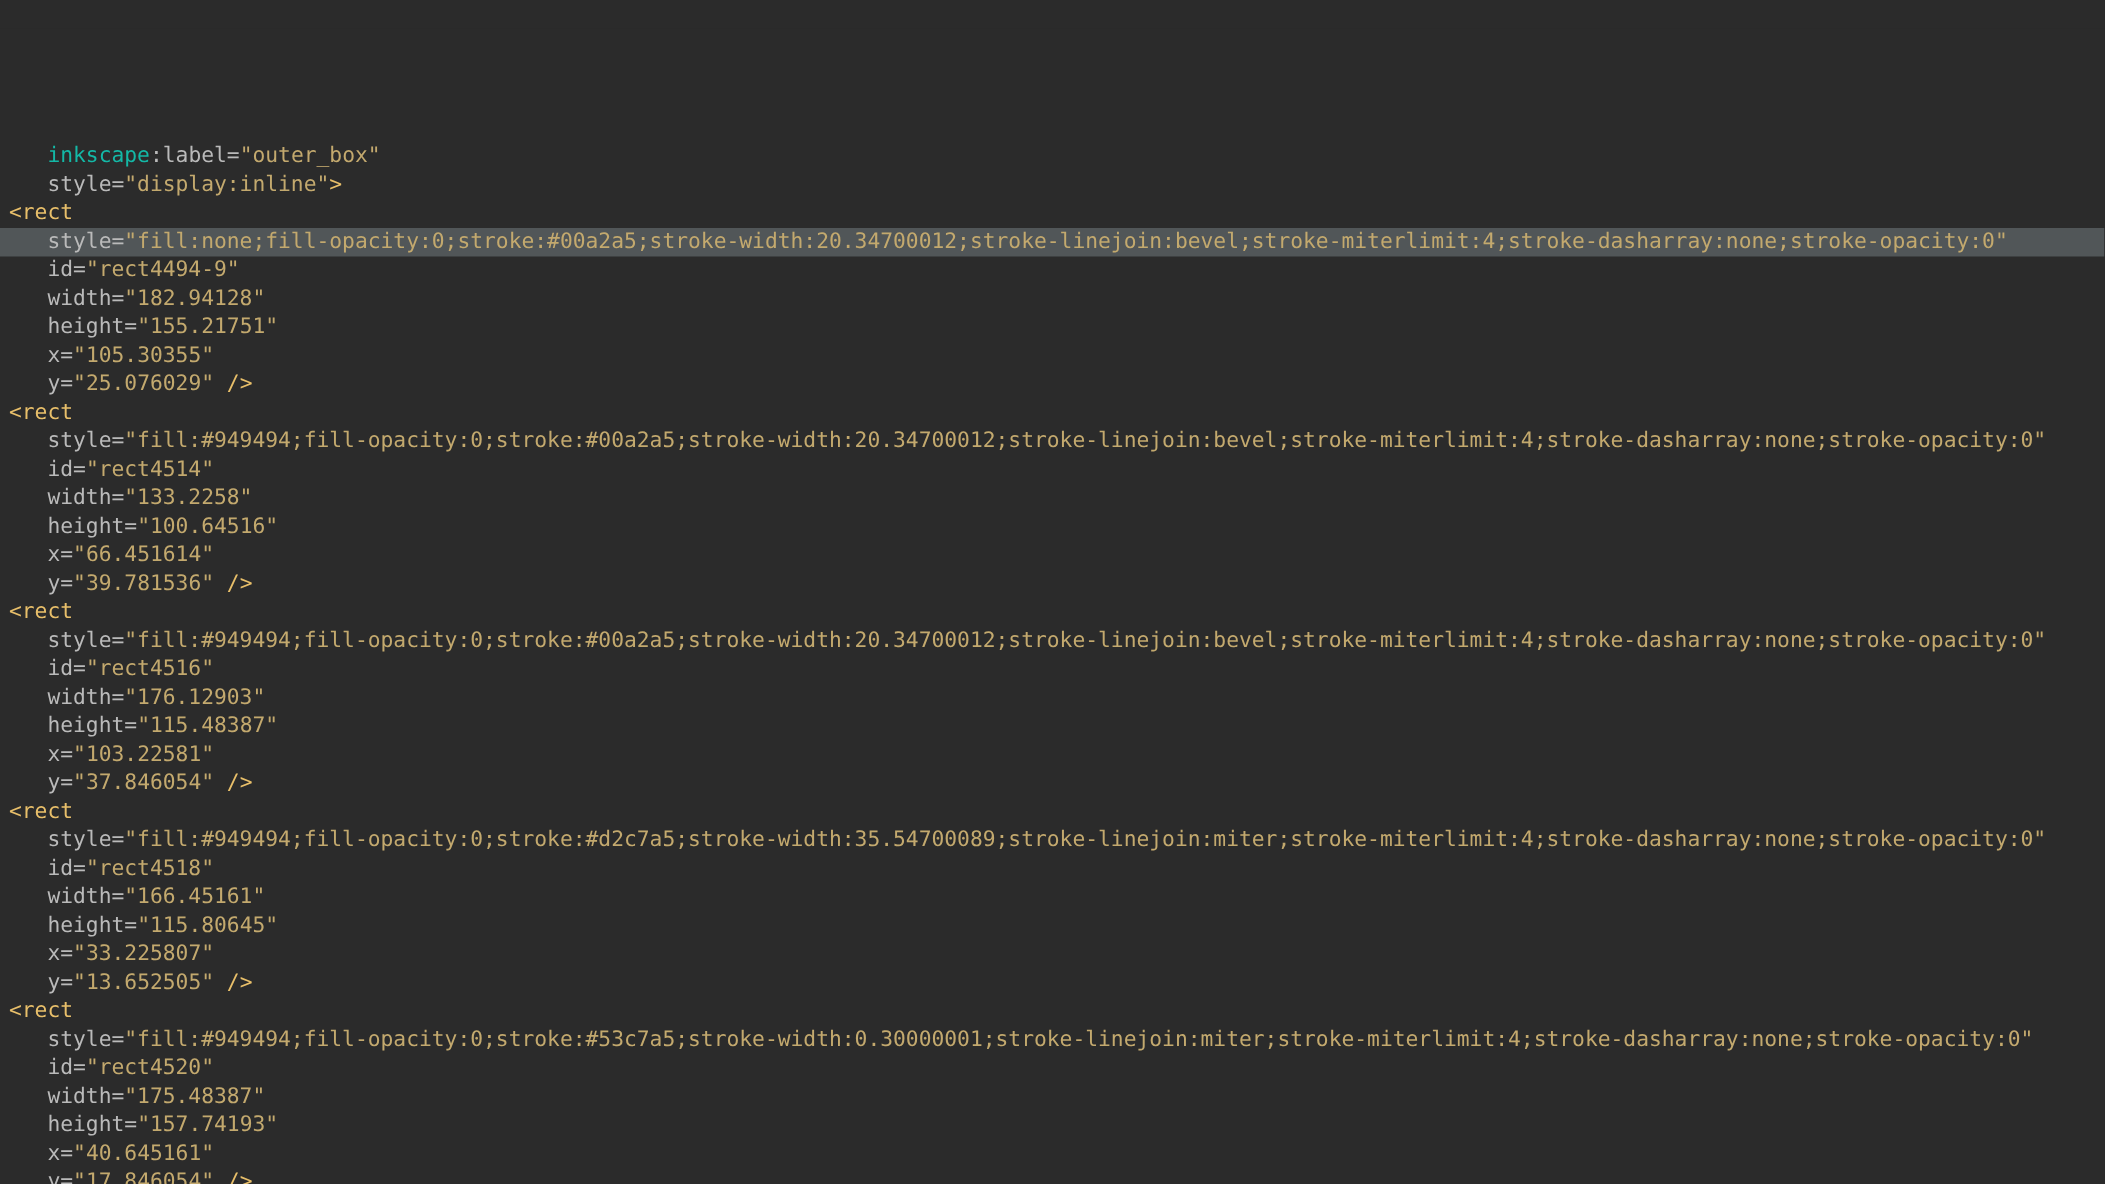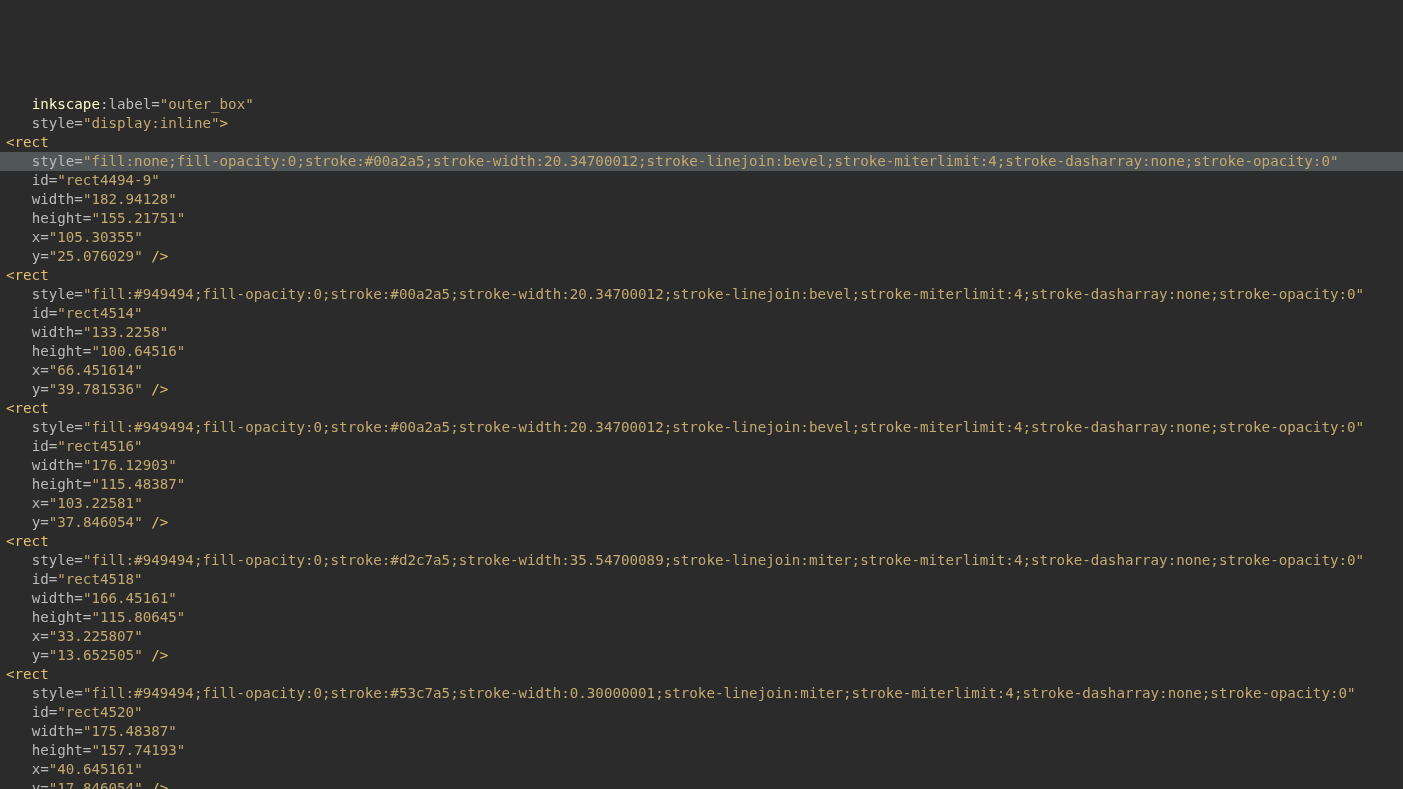--- a/index.html
+++ b/index.html
@@ -21,21 +21,21 @@
   .line {
     height: 19px;
     padding-left: 6px;
   }
   .hl-line {
     background: #515658;
   }
   .string   { color: #c3a96e; }
   .tag      { color: #e8bf6a; }
   .attr     { color: #bababa; }
-  .ns       { color: #fef9c3; } 
+  .ns       { color: #14b8a6; } 
 </style>
 </head>
 <body>
 
 
 
 <div class="editor"><div class="line">   <span class="ns">inkscape</span><span class="attr">:</span><span class="attr">label=</span><span class="string">"outer_box"</span></div><div class="line">   <span class="attr">style=</span><span class="string">"display:inline"</span><span class="tag">&gt;</span></div><div class="line"><span class="tag">&lt;rect</span></div><div class="line hl-line">   <span class="attr">style=</span><span class="string">"fill:none;fill-opacity:0;stroke:#00a2a5;stroke-width:20.34700012;stroke-linejoin:bevel;stroke-miterlimit:4;stroke-dasharray:none;stroke-opacity:0"</span></div><div class="line">   <span class="attr">id=</span><span class="string">"rect4494-9"</span></div><div class="line">   <span class="attr">width=</span><span class="string">"182.94128"</span></div><div class="line">   <span class="attr">height=</span><span class="string">"155.21751"</span></div><div class="line">   <span class="attr">x=</span><span class="string">"105.30355"</span></div><div class="line">   <span class="attr">y=</span><span class="string">"25.076029"</span> <span class="tag">/&gt;</span></div><div class="line"><span class="tag">&lt;rect</span></div><div class="line">   <span class="attr">style=</span><span class="string">"fill:#949494;fill-opacity:0;stroke:#00a2a5;stroke-width:20.34700012;stroke-linejoin:bevel;stroke-miterlimit:4;stroke-dasharray:none;stroke-opacity:0"</span></div><div class="line">   <span class="attr">id=</span><span class="string">"rect4514"</span></div><div class="line">   <span class="attr">width=</span><span class="string">"133.2258"</span></div><div class="line">   <span class="attr">height=</span><span class="string">"100.64516"</span></div><div class="line">   <span class="attr">x=</span><span class="string">"66.451614"</span></div><div class="line">   <span class="attr">y=</span><span class="string">"39.781536"</span> <span class="tag">/&gt;</span></div><div class="line"><span class="tag">&lt;rect</span></div><div class="line">   <span class="attr">style=</span><span class="string">"fill:#949494;fill-opacity:0;stroke:#00a2a5;stroke-width:20.34700012;stroke-linejoin:bevel;stroke-miterlimit:4;stroke-dasharray:none;stroke-opacity:0"</span></div><div class="line">   <span class="attr">id=</span><span class="string">"rect4516"</span></div><div class="line">   <span class="attr">width=</span><span class="string">"176.12903"</span></div><div class="line">   <span class="attr">height=</span><span class="string">"115.48387"</span></div><div class="line">   <span class="attr">x=</span><span class="string">"103.22581"</span></div><div class="line">   <span class="attr">y=</span><span class="string">"37.846054"</span> <span class="tag">/&gt;</span></div><div class="line"><span class="tag">&lt;rect</span></div><div class="line">   <span class="attr">style=</span><span class="string">"fill:#949494;fill-opacity:0;stroke:#d2c7a5;stroke-width:35.54700089;stroke-linejoin:miter;stroke-miterlimit:4;stroke-dasharray:none;stroke-opacity:0"</span></div><div class="line">   <span class="attr">id=</span><span class="string">"rect4518"</span></div><div class="line">   <span class="attr">width=</span><span class="string">"166.45161"</span></div><div class="line">   <span class="attr">height=</span><span class="string">"115.80645"</span></div><div class="line">   <span class="attr">x=</span><span class="string">"33.225807"</span></div><div class="line">   <span class="attr">y=</span><span class="string">"13.652505"</span> <span class="tag">/&gt;</span></div><div class="line"><span class="tag">&lt;rect</span></div><div class="line">   <span class="attr">style=</span><span class="string">"fill:#949494;fill-opacity:0;stroke:#53c7a5;stroke-width:0.30000001;stroke-linejoin:miter;stroke-miterlimit:4;stroke-dasharray:none;stroke-opacity:0"</span></div><div class="line">   <span class="attr">id=</span><span class="string">"rect4520"</span></div><div class="line">   <span class="attr">width=</span><span class="string">"175.48387"</span></div><div class="line">   <span class="attr">height=</span><span class="string">"157.74193"</span></div><div class="line">   <span class="attr">x=</span><span class="string">"40.645161"</span></div><div class="line">   <span class="attr">y=</span><span class="string">"17.846054"</span> <span class="tag">/&gt;</span></div></div>
 
 
 

